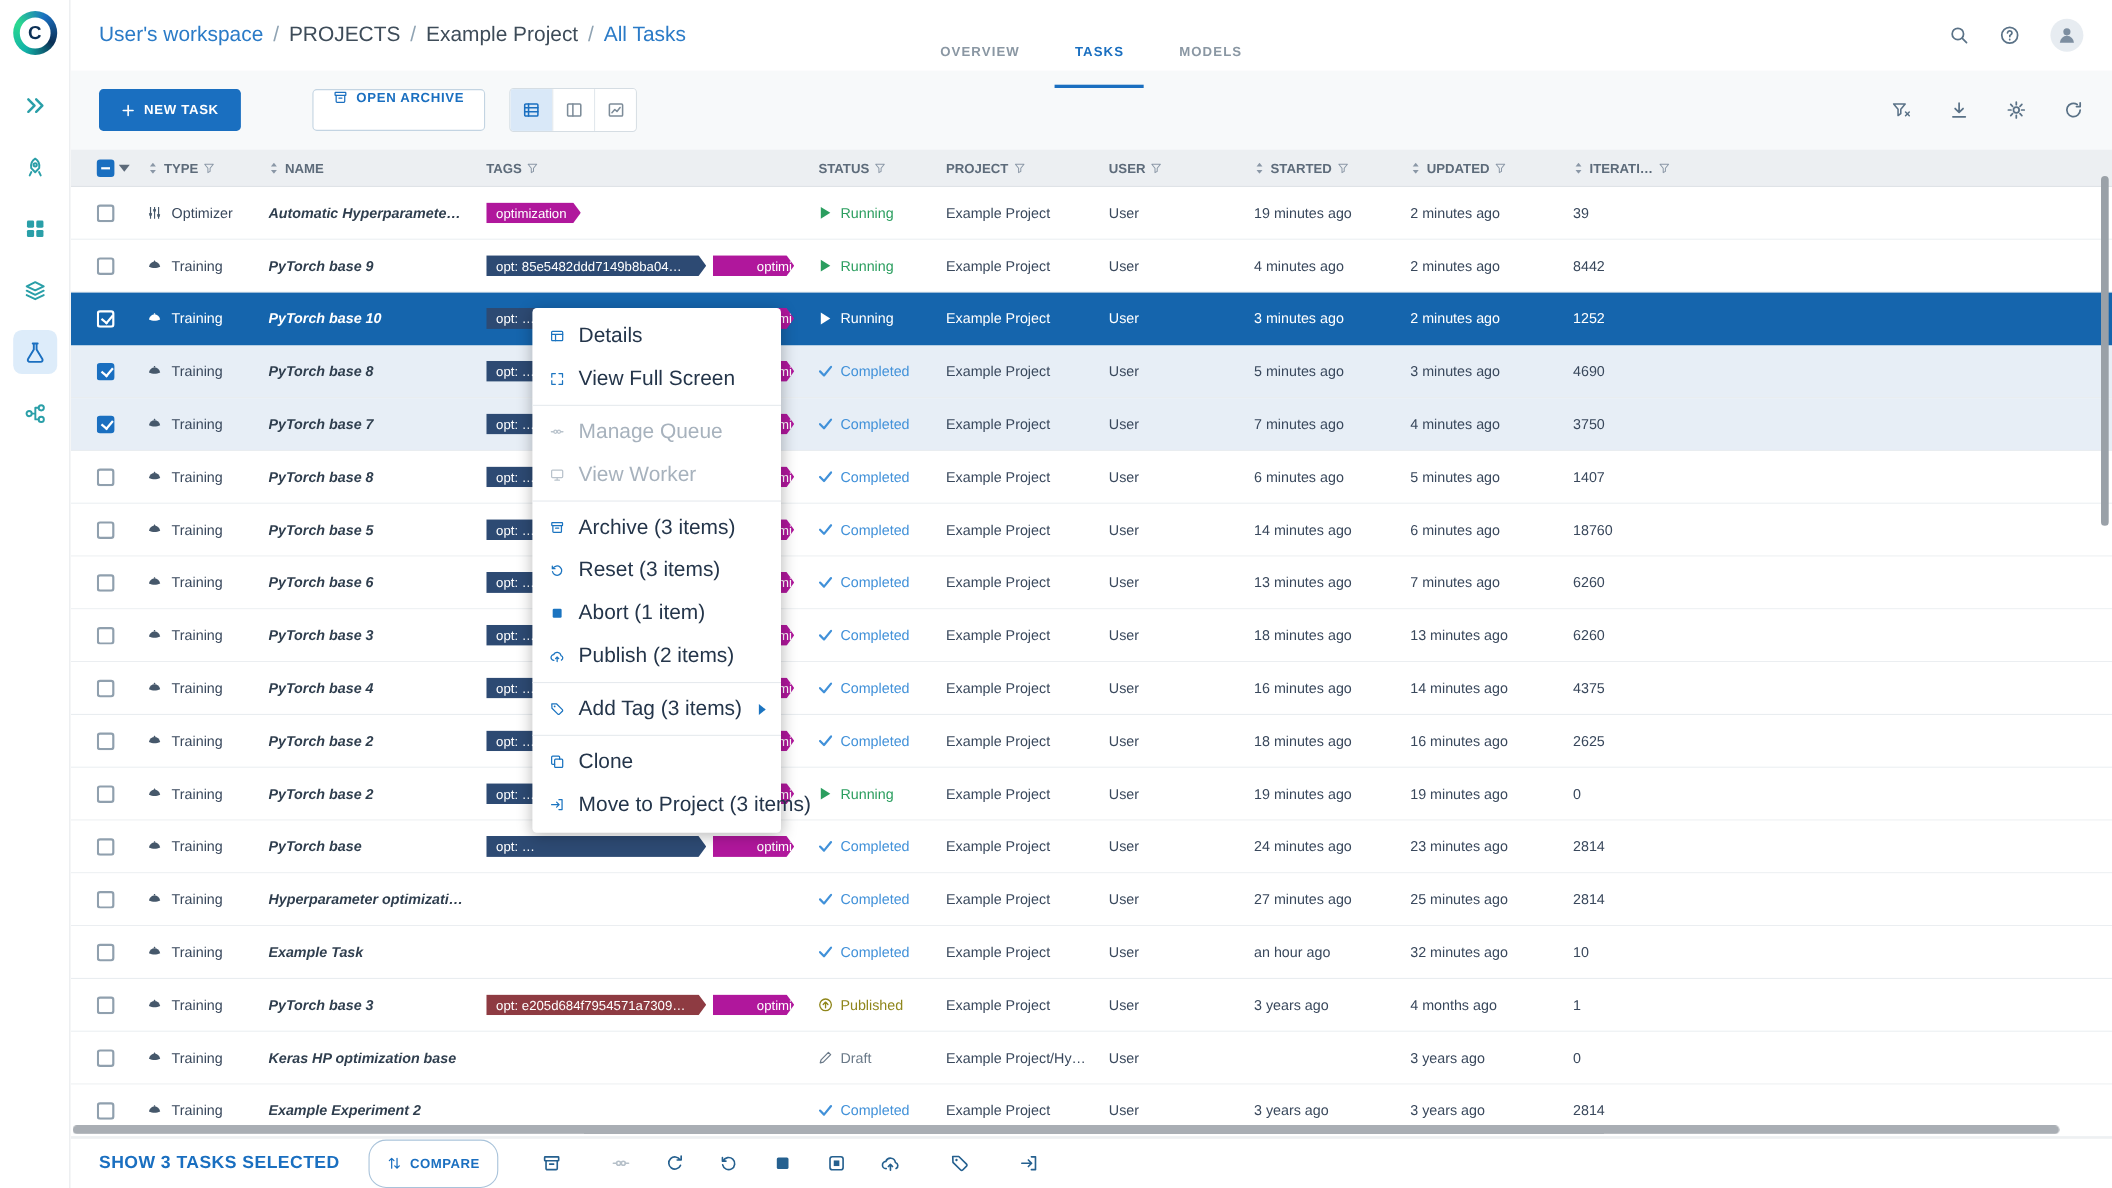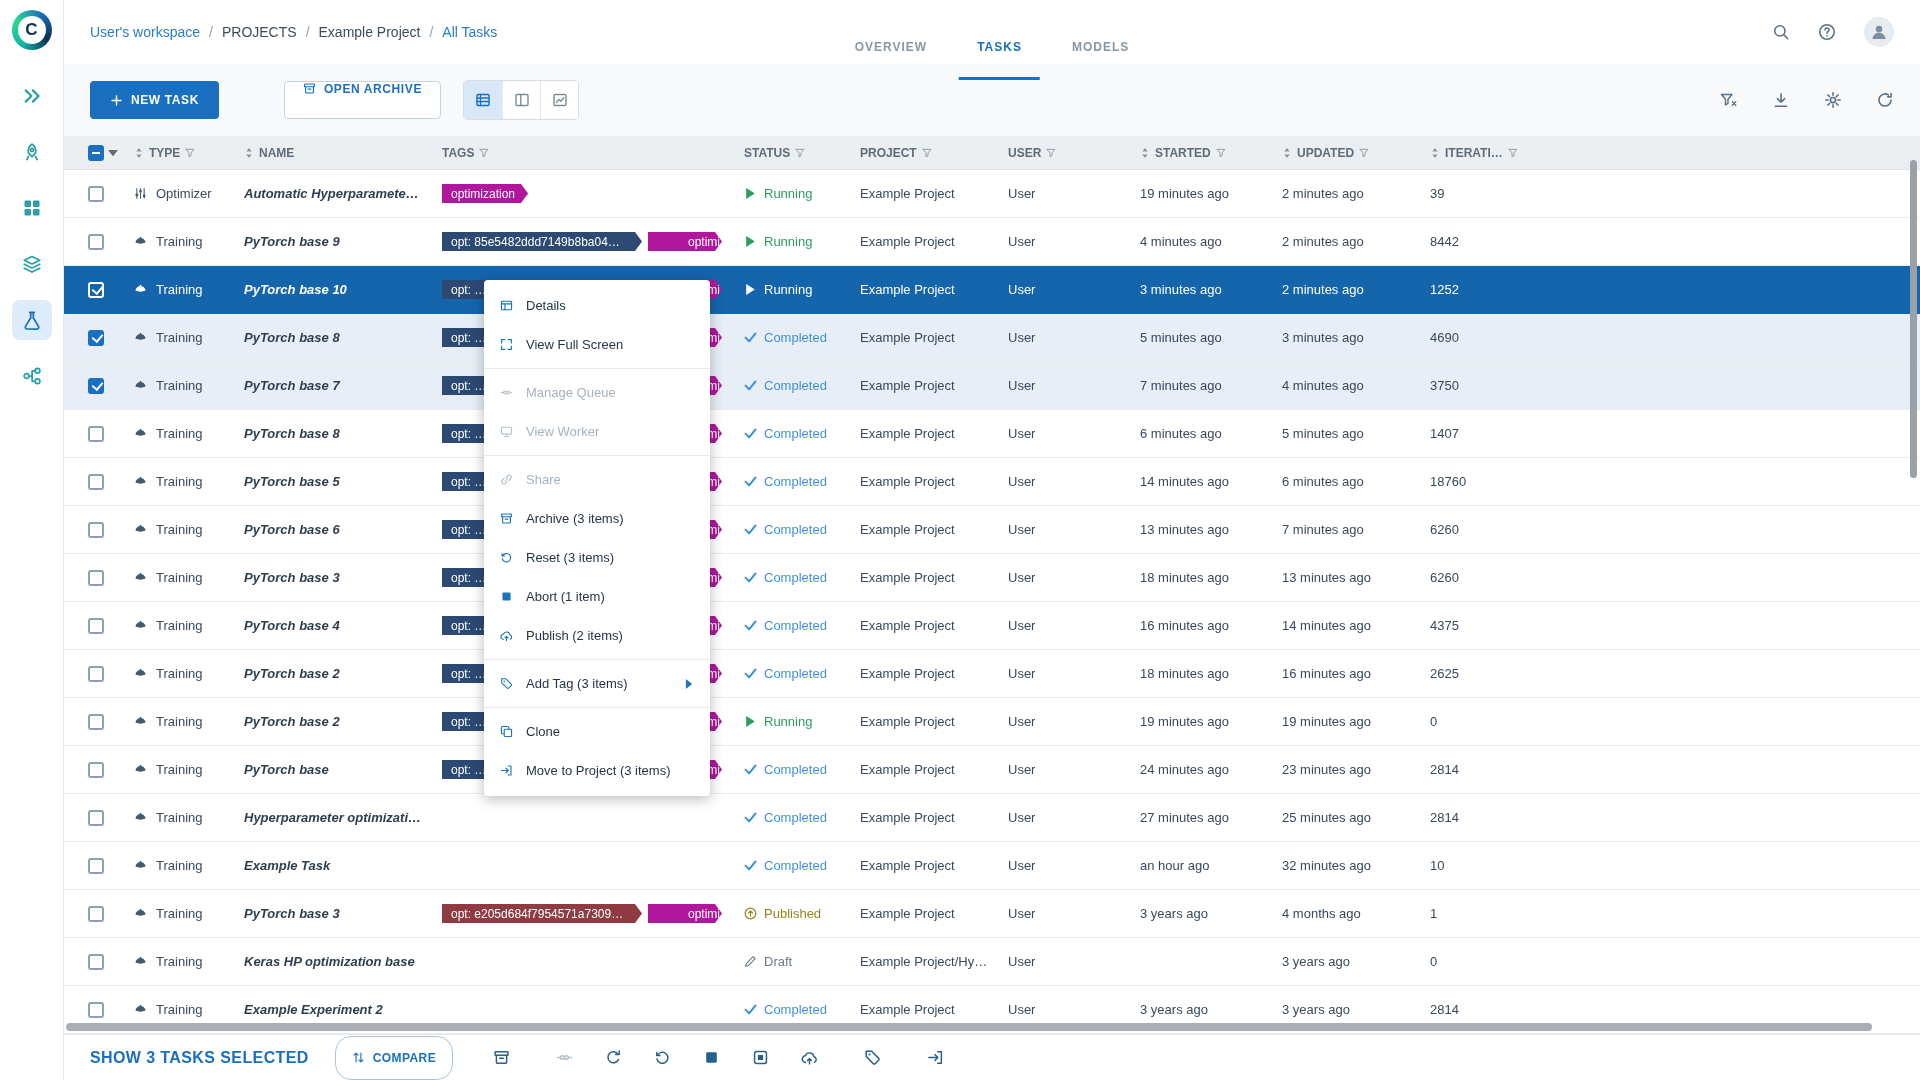--- a/index.html
+++ b/index.html
@@ -19,21 +19,21 @@
 .logo{width:40px;height:40px;border-radius:50%;background:conic-gradient(from 210deg,#12b3a8,#2bd98f,#1a6fc0,#0b2f55,#12b3a8);display:flex;align-items:center;justify-content:center;margin-bottom:26px;cursor:pointer;}
 .logo-inner{width:28px;height:28px;border-radius:50%;background:#fff;color:#0b2f55;font-weight:bold;font-size:17px;display:flex;align-items:center;justify-content:center;}
 .side-items{display:flex;flex-direction:column;gap:16px;align-items:center;}
 .side-item{width:40px;height:40px;border-radius:8px;display:flex;align-items:center;justify-content:center;color:#2a9fa8;cursor:pointer;}
 .side-item svg{width:20px;height:20px;}
 .side-item.active{background:#ddecfa;color:var(--accent);}
 
 
 .main{margin-left:64px;height:100%;display:flex;flex-direction:column;}
 .topbar{height:64px;display:flex;align-items:center;padding:0 26px;position:relative;background:#fff;}
-.breadcrumb{display:flex;align-items:center;gap:9px;font-size:14px;color:#3e4c59;white-space:nowrap;}
+.breadcrumb{display:flex;align-items:center;gap:9px;font-size:19px;color:#3e4c59;white-space:nowrap;}
 .bc-item.link{color:#2b7bc7;cursor:pointer;}
 .bc-sep{color:#8fa3b3;}
 .tabs{position:absolute;left:50%;transform:translateX(-50%);top:16px;height:64px;display:flex;gap:14px;}
 .tab{height:100%;display:flex;align-items:center;padding:0 18px;font-size:12px;font-weight:bold;letter-spacing:1px;color:#8a97a3;border-bottom:3px solid transparent;cursor:pointer;white-space:nowrap;}
 .tab.active{color:var(--accent);border-bottom-color:var(--accent);}
 .top-icons{margin-left:auto;display:flex;align-items:center;gap:28px;color:#5a7287;}
 .top-icons .icon{cursor:pointer;}
 .top-icons svg{width:18px;height:18px;}
 .avatar-wrap{width:30px;height:30px;border-radius:50%;background:#e7ecf1;display:flex;align-items:center;justify-content:center;color:#7d8ea0;}
 
@@ -83,21 +83,21 @@
 .cb.on{background:var(--accent);border-color:var(--accent);}
 .cb.on::after{content:"";position:absolute;left:3.5px;top:0;width:5px;height:8px;border:solid #fff;border-width:0 2px 2px 0;transform:rotate(40deg);}
 .cb.ind{background:var(--accent);border-color:var(--accent);}
 .cb.ind::after{content:"";position:absolute;left:2px;top:5px;width:8px;height:2px;background:#fff;}
 .trow.selected .cb.on{background:transparent;border-color:#fff;}
 .hcheck{display:flex;align-items:center;gap:4px;}
 .hcheck .caret{color:#5d6b7a;}
 
 
 .context-menu{position:fixed;left:484px;top:280px;width:226px;background:#fff;border-radius:4px;box-shadow:0 3px 14px rgba(0,0,0,.28);padding:6px 0;z-index:70;}
-.menu-item{height:39px;display:flex;align-items:center;gap:13px;padding:0 16px;font-size:13px;color:#24354a;cursor:pointer;white-space:nowrap;}
+.menu-item{height:39px;display:flex;align-items:center;gap:13px;padding:0 16px;font-size:19px;color:#24354a;cursor:pointer;white-space:nowrap;}
 .menu-item .icon{color:#1b74c0;}
 .menu-item.disabled{color:#a7b2bd;cursor:default;}
 .menu-item.disabled .icon{color:#b9c3cc;}
 .menu-divider{height:1px;background:#e6eaee;margin:4px 0;}
 .submenu-arrow{margin-left:auto;color:#1b74c0;}
 
 
 .footer{position:fixed;left:64px;right:0;bottom:0;height:46px;background:#fff;border-top:1px solid #e3e7ea;display:flex;align-items:center;padding:0 26px;z-index:55;}
 .sel-label{color:var(--accent);font-size:16px;font-weight:bold;letter-spacing:.4px;cursor:pointer;margin-right:26px;white-space:nowrap;}
 .compare-btn{display:inline-flex;align-items:center;gap:8px;height:44px;padding:0 16px;border:1px solid #a9c3da;border-radius:16px;background:#fff;color:var(--accent);font-size:12px;font-weight:bold;letter-spacing:.4px;cursor:pointer;font-family:inherit;margin-right:40px;}
@@ -958,28 +958,20 @@
     <div class="menu-item disabled">
       <span class="icon sm">
         <svg viewBox="0 0 16 16" fill="none" stroke="currentColor" stroke-width="1.4" stroke-linecap="round" stroke-linejoin="round">
           <rect x="1.8" y="2.8" width="12.4" height="8.4" rx="1"></rect>
           <path d="M5.5 14.2h5M8 11.2v3"></path>
         </svg>
       </span>
       <span>View Worker</span>
     </div>
     <div class="menu-divider"></div>
-    <div class="menu-item disabled">
-      <span class="icon sm">
-        <svg viewBox="0 0 16 16" fill="none" stroke="currentColor" stroke-width="1.4" stroke-linecap="round" stroke-linejoin="round">
-          <path d="M6.4 9.6l3.2-3.2M5 6.8L2.9 8.9a2.6 2.6 0 0 0 3.7 3.7l2.1-2.1M11 9.2l2.1-2.1a2.6 2.6 0 0 0-3.7-3.7L7.3 5.5"></path>
-        </svg>
-      </span>
-      <span>Share</span>
-    </div>
     <div class="menu-item">
       <span class="icon sm">
         <svg viewBox="0 0 16 16" fill="none" stroke="currentColor" stroke-width="1.4" stroke-linecap="round" stroke-linejoin="round">
           <rect x="2" y="2.5" width="12" height="3.4" rx=".5"></rect>
           <path d="M3.2 5.9v6.6a1 1 0 0 0 1 1h7.6a1 1 0 0 0 1-1V5.9M6.3 8.8h3.4"></path>
         </svg>
       </span>
       <span>Archive (3 items)</span>
     </div>
     <div class="menu-item">

